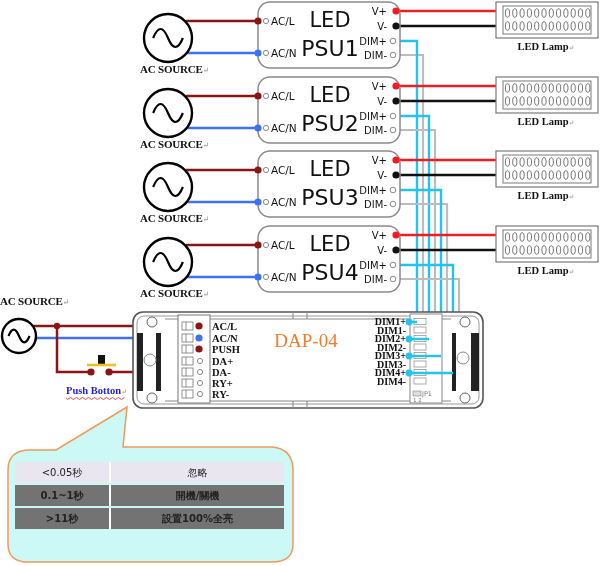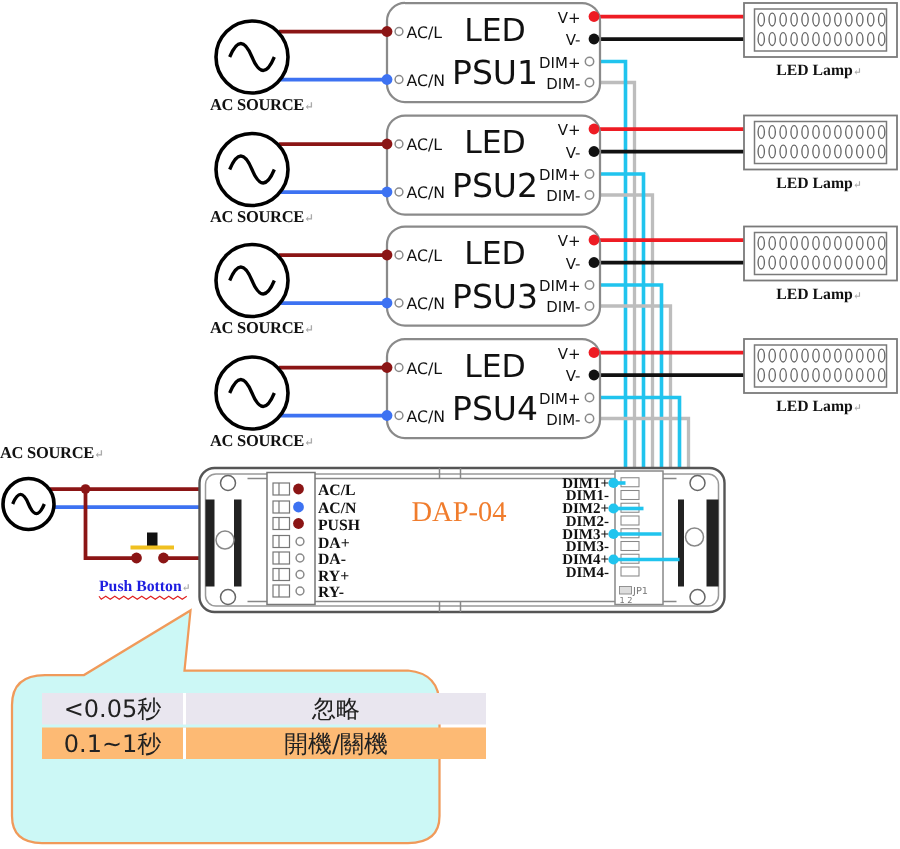--- a/index.html
+++ b/index.html
@@ -1,28 +1,28 @@
 <!DOCTYPE html>
 <html><head>
 <meta charset="utf-8">
 <style>
   html, body { margin: 0; padding: 0; background: #ffffff; }
   #stage { position: relative; width: 600px; height: 566px; overflow: hidden; background: #fff; }
   #diagram { position: absolute; left: 0; top: 0; width: 600px; height: 566px; }
   .sans { font-family: "DejaVu Sans", "Liberation Sans", sans-serif; }
   .serif { font-family: "Liberation Serif", "DejaVu Serif", serif; font-weight: bold; }
   #timing-table {
-    position: absolute; left: 28px; top: 460px; width: 296px;
+    position: absolute; left: 15px; top: 460px; width: 269px;
     border-collapse: separate; border-spacing: 0 2px;
-    font-family: "DejaVu Sans", "Liberation Sans", sans-serif; font-size: 16px; color: #222;
+    font-family: "DejaVu Sans", "Liberation Sans", sans-serif; font-size: 10px; color: #222;
   }
   #timing-table td { height: 21px; padding: 0; text-align: center; line-height: 21px; }
   #timing-table td.dur { width: 94px; border-right: 2px solid #ffffff; }
   #timing-table tr.light td { background: #e9e6ef; }
-  #timing-table tr.dark td { background: #fdba74; }
+  #timing-table tr.dark td { background: #737373; font-weight: bold; }
 </style>
 </head>
 <body>
 
 <div id="stage">
   <svg id="diagram" xmlns="http://www.w3.org/2000/svg" width="600" height="566" viewBox="0 0 600 566">
     <g id="g-wires">
         <polyline points="186,21 258,21" fill="none" stroke="#8b1515" stroke-width="2.5" stroke-linejoin="miter"></polyline>
         <polyline points="186,53 258,53" fill="none" stroke="#3d72f2" stroke-width="2.5" stroke-linejoin="miter"></polyline>
         <polyline points="396,11 497,11" fill="none" stroke="#ee1c24" stroke-width="2.5" stroke-linejoin="miter"></polyline>
@@ -382,15 +382,19 @@
   <table id="timing-table">
     <tbody id="timing-body">
         <tr class="light">
           <td class="dur">&lt;0.05秒</td>
           <td>忽略</td>
         </tr>
         <tr class="dark">
           <td class="dur">0.1~1秒</td>
           <td>開機/關機</td>
         </tr>
+        <tr class="dark">
+          <td class="dur">&gt;11秒</td>
+          <td>設置100%全亮</td>
+        </tr>
       </tbody>
   </table>
 </div>
 
 </body></html>

